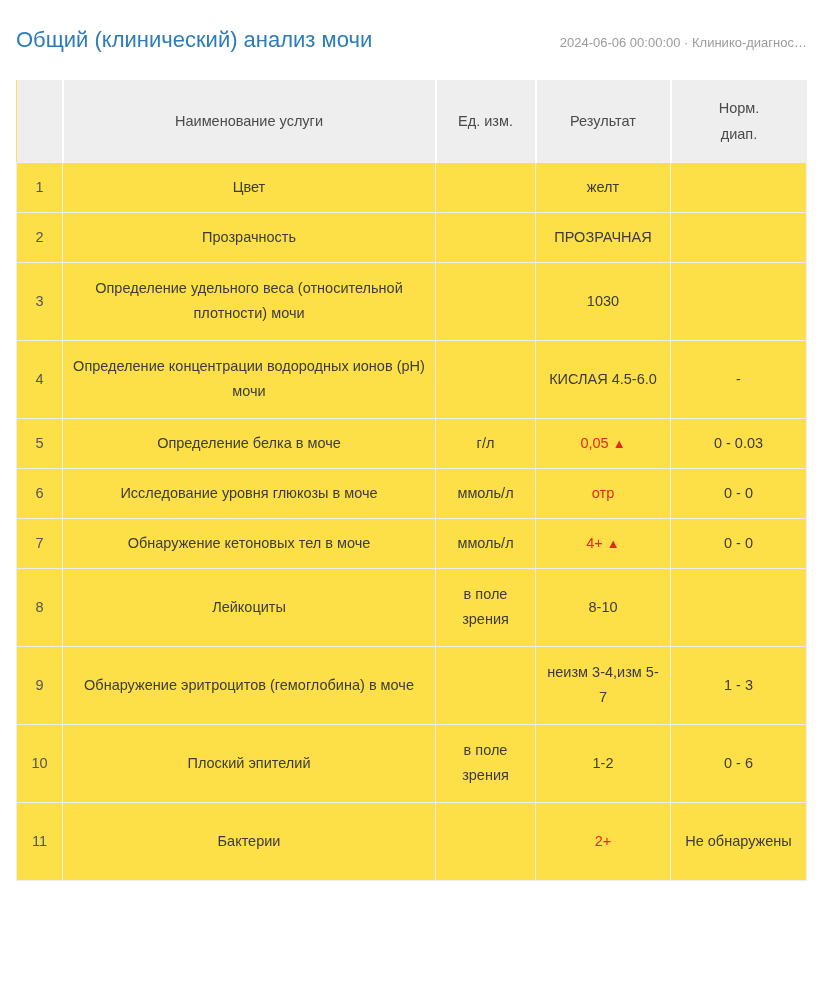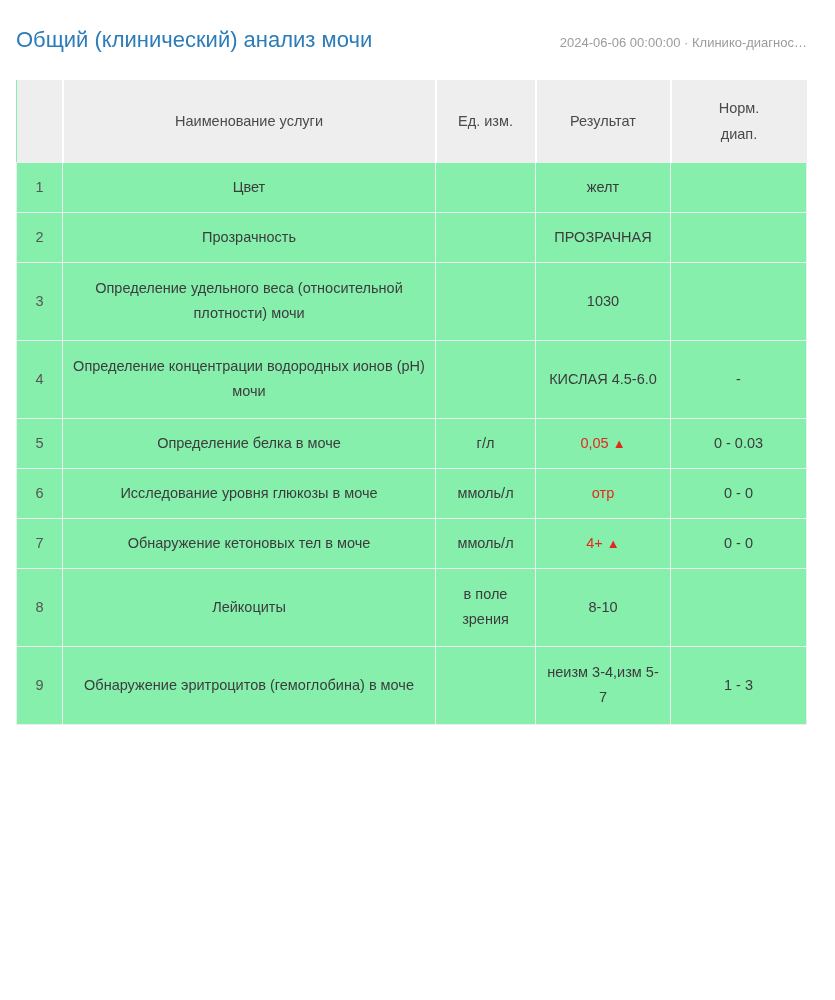--- a/index.html
+++ b/index.html
@@ -51,21 +51,21 @@
   
   .table-wrap {
     margin: 26px 16px 0 16px;
     width: 790px;
     box-sizing: border-box;
   }
   table.results {
     border-collapse: collapse;
     table-layout: fixed;
     width: 790px;
-    background: #86efac;
+    background: #fde047;
   }
   table.results col.c-idx   { width: 46px; }
   table.results col.c-name  { width: 373px; }
   table.results col.c-unit  { width: 100px; }
   table.results col.c-res   { width: 135px; }
   table.results col.c-norm  { width: 136px; }
 
   thead th {
     background: #eeeeee;
     color: #4a4a4a;
@@ -207,17 +207,31 @@
             <td class="res"><span>8-10</span></td>
             <td class="norm"></td>
           </tr>
           <tr class="h-double">
             <td class="idx">9</td>
             <td class="name-cell">Обнаружение эритроцитов (гемоглобина) в моче</td>
             <td class="unit"></td>
             <td class="res"><span>неизм 3-4,изм 5-7</span></td>
             <td class="norm">1 - 3</td>
           </tr>
+          <tr class="h-double">
+            <td class="idx">10</td>
+            <td class="name-cell">Плоский эпителий</td>
+            <td class="unit">в поле зрения</td>
+            <td class="res"><span>1-2</span></td>
+            <td class="norm">0 - 6</td>
+          </tr>
+          <tr class="h-double">
+            <td class="idx">11</td>
+            <td class="name-cell">Бактерии</td>
+            <td class="unit"></td>
+            <td class="res abnormal"><span>2+</span></td>
+            <td class="norm">Не обнаружены</td>
+          </tr>
         </tbody>
     </table>
   </div>
 
 </div>
 
 </body></html>

